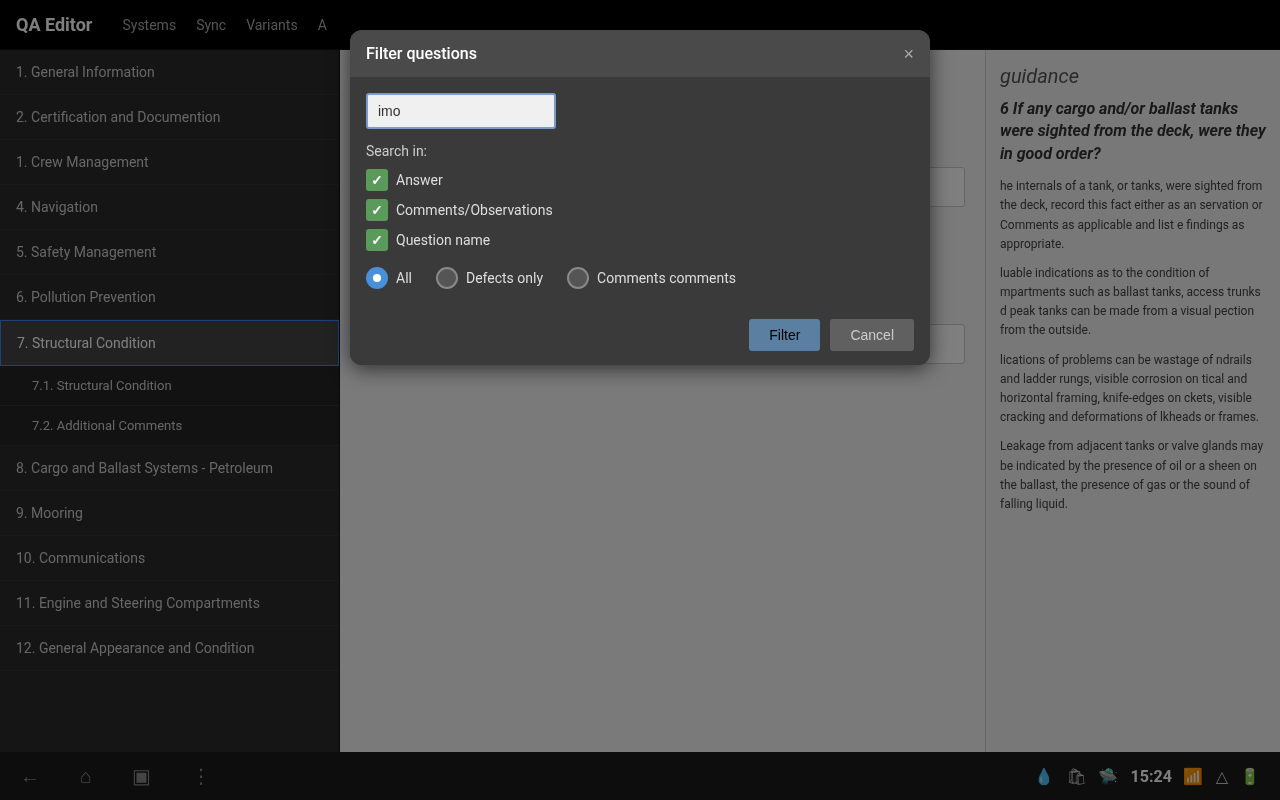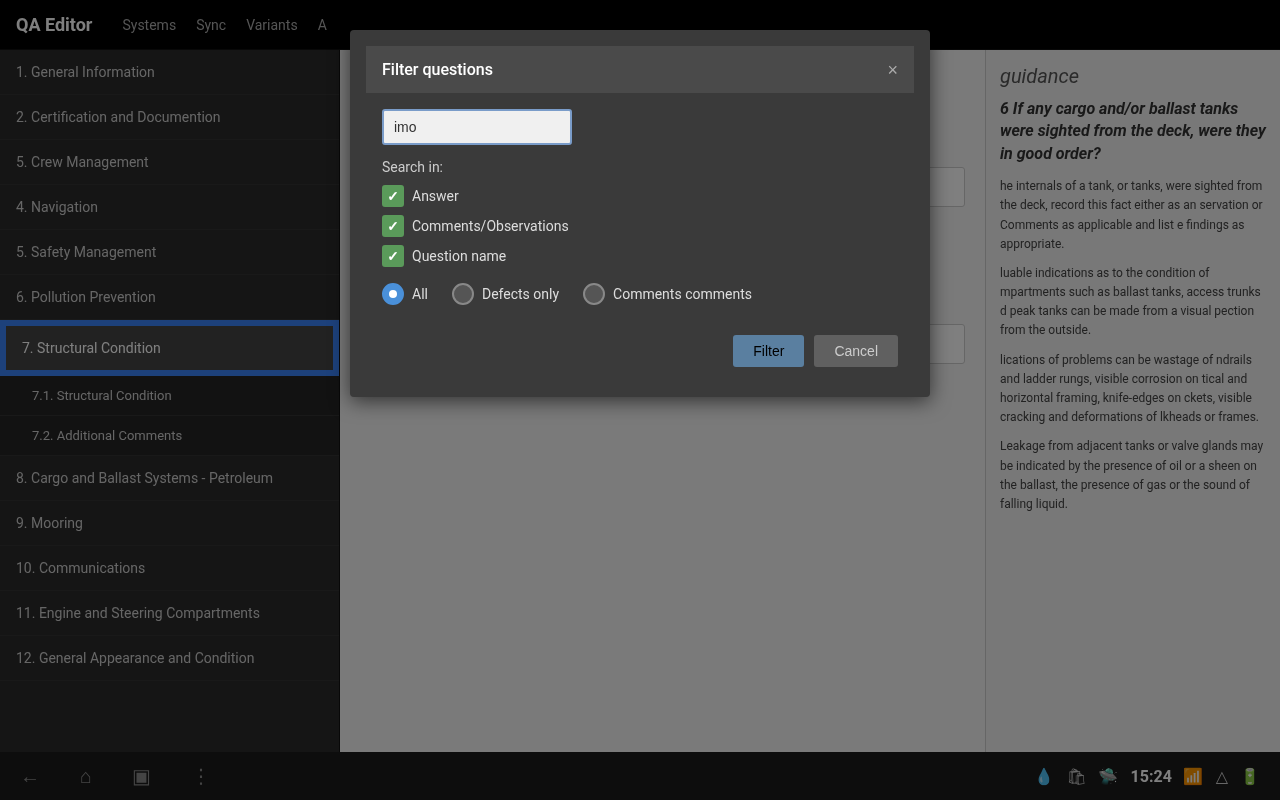--- a/index.html
+++ b/index.html
@@ -50,21 +50,21 @@
     }
     .sidebar-item {
       padding: 14px 16px;
       color: #cccccc;
       font-size: 14px;
       cursor: pointer;
       border-bottom: 1px solid #333;
     }
     .sidebar-item.active {
       background: #444;
-      border: 6px solid #3b82f6;
+      border: 1px solid #3b82f6;
       color: #ffffff;
     }
     .sidebar-sub-item {
       padding: 12px 16px 12px 32px;
       color: #cccccc;
       font-size: 13px;
       cursor: pointer;
       border-bottom: 1px solid #333;
       background: #252525;
     }
@@ -200,23 +200,23 @@
       background: rgba(0,0,0,0.5);
       display: flex;
       align-items: flex-start;
       justify-content: center;
       padding-top: 30px;
       z-index: 100;
     }
 
     #modal {
       background: #3a3a3a;
-      border-radius: 4px;
+      border-radius: 12px;
       width: 580px;
-      padding: 16px;
+      padding: 0;
       box-shadow: 0 4px 20px rgba(0,0,0,0.6);
       overflow: hidden;
     }
     #modal-header {
       background: #4a4a4a;
       padding: 14px 16px;
       display: flex;
       align-items: center;
       justify-content: space-between;
     }
@@ -387,21 +387,21 @@
   <span class="nav-item">Sync</span>
   <span class="nav-item">Variants</span>
   <span class="nav-item">A</span>
 </div>
 
 <div id="main">
 
   <div id="sidebar">
     <div class="sidebar-item">1. General Information</div>
     <div class="sidebar-item">2. Certification and Documention</div>
-    <div class="sidebar-item">5. Crew Management</div>
+    <div class="sidebar-item">1. Crew Management</div>
     <div class="sidebar-item">4. Navigation</div>
     <div class="sidebar-item">5. Safety Management</div>
     <div class="sidebar-item">6. Pollution Prevention</div>
     <div class="sidebar-item active">7. Structural Condition</div>
     <div class="sidebar-sub-item">7.1. Structural Condition</div>
     <div class="sidebar-sub-item">7.2. Additional Comments</div>
     <div class="sidebar-item">8. Cargo and Ballast Systems - Petroleum</div>
     <div class="sidebar-item">9. Mooring</div>
     <div class="sidebar-item">10. Communications</div>
     <div class="sidebar-item">11. Engine and Steering Compartments</div>

